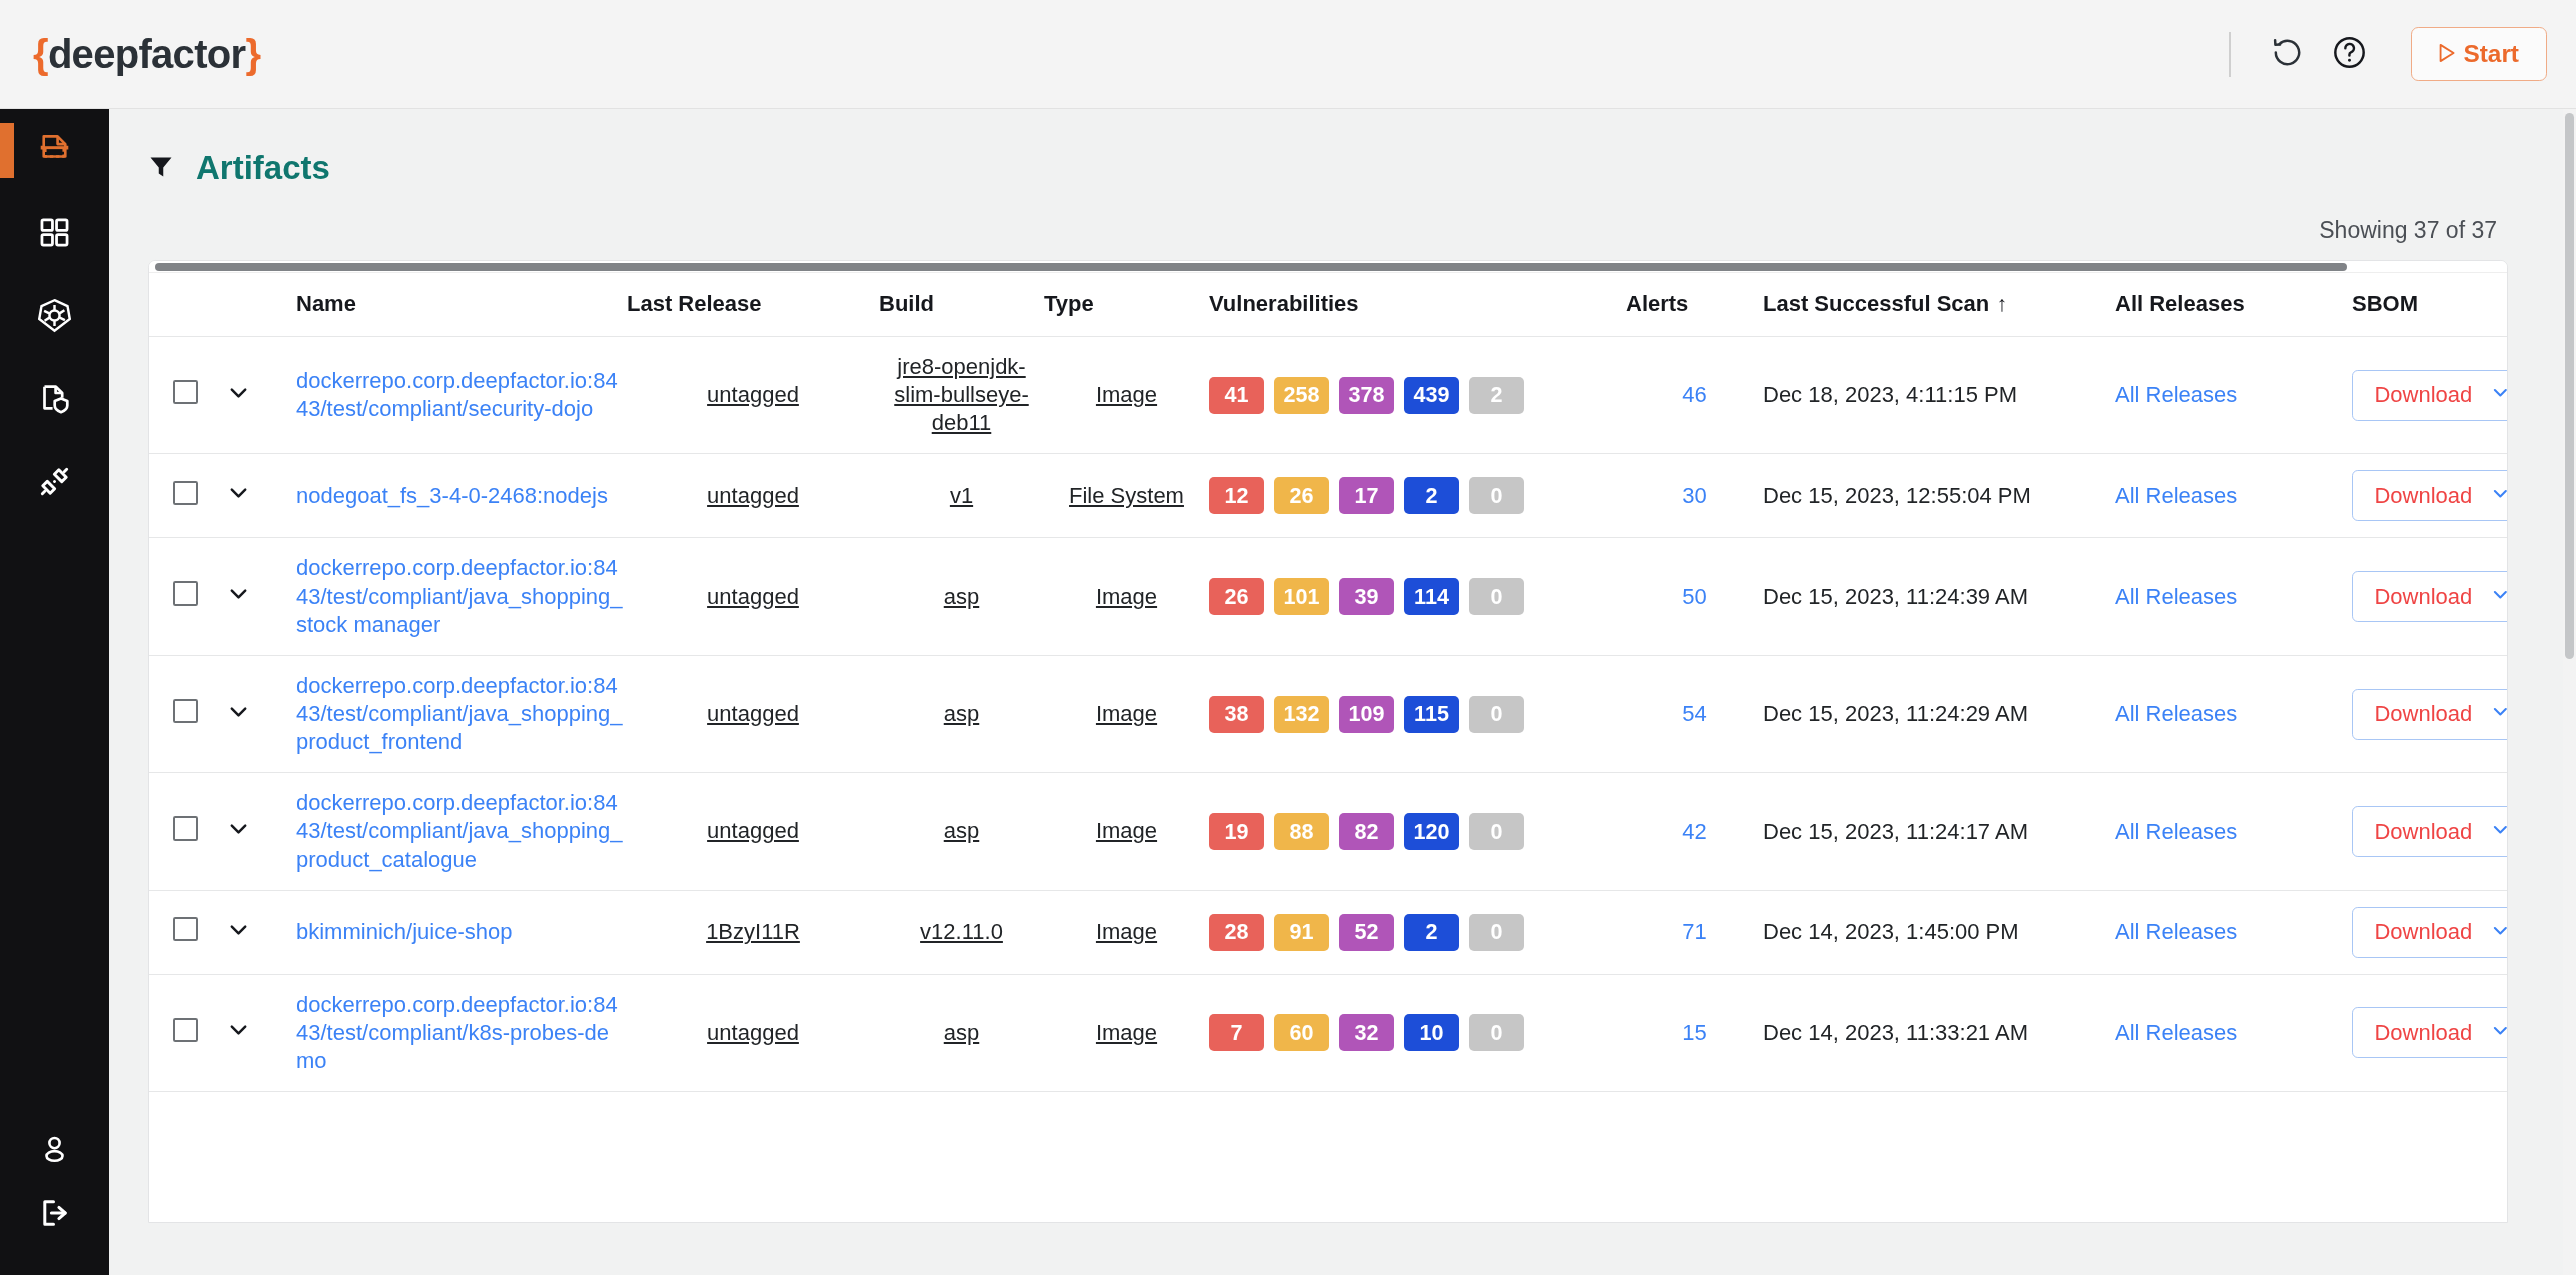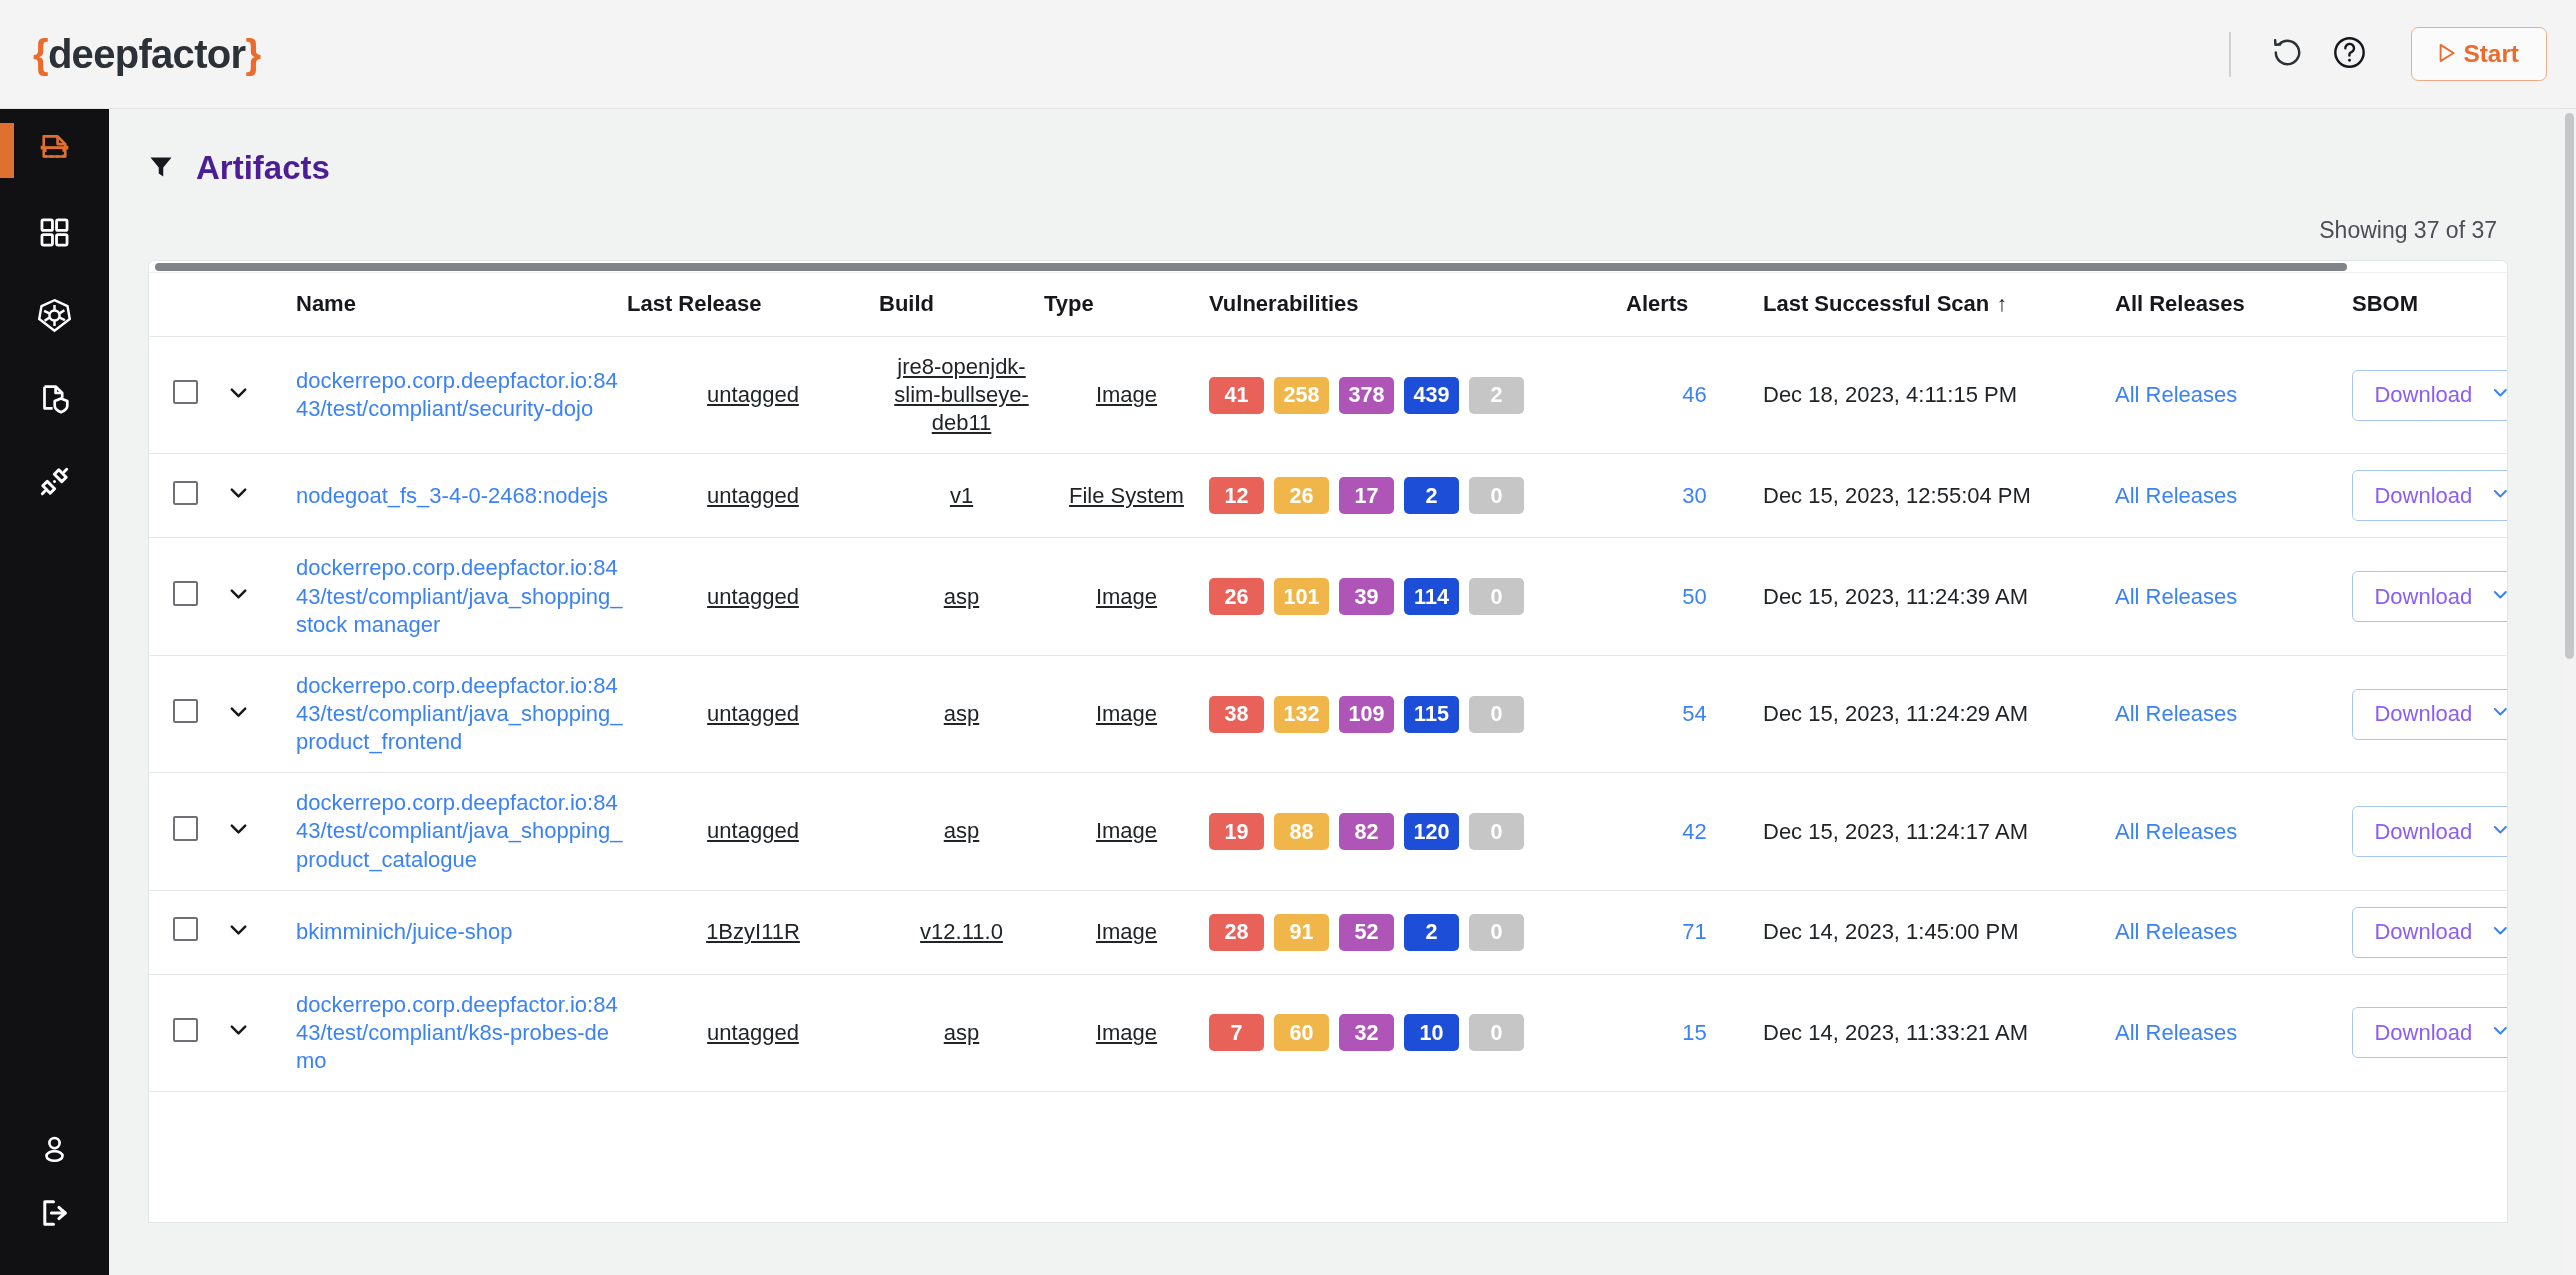--- a/index.html
+++ b/index.html
@@ -56,21 +56,21 @@
 
   
   .main {
     position: absolute; top: 109px; left: 109px; right: 0; bottom: 0;
     background: #f1f2f2; overflow: hidden;
   }
   .page-head {
     display: flex; align-items: center; gap: 20px;
     padding: 40px 0 0 37px;
   }
-  .page-title { font-size: 33px; font-weight: 700; color: #4c1d95; }
+  .page-title { font-size: 33px; font-weight: 700; color: #0f766e; }
 
   .showing {
     text-align: right; font-size: 23px; color: #4b4f55;
     padding: 30px 79px 0 0;
   }
 
   .panel {
     margin: 16px 68px 0 39px; background: #ffffff;
     border: 0.7px solid #e3e4e6; border-radius: 7.2px 7.2px 0 0;
     height: 963px; overflow: hidden; position: relative;
@@ -152,21 +152,21 @@
   }
   .b-crit { background: #e8625a; }
   .b-high { background: #f0b64a; }
   .b-med  { background: #b055b8; }
   .b-low  { background: #1d4ed8; }
   .b-none { background: #c6c6c6; }
 
   .dl-btn {
     display: flex; align-items: center; justify-content: center; gap: 18.7px;
     border: 1.4px solid #a8c6f5; border-radius: 5.8px; background: #fff;
-    color: #8b5cf6; font-size: 22px; padding: 11.5px 16px; cursor: pointer;
+    color: #ef4444; font-size: 22px; padding: 11.5px 16px; cursor: pointer;
     width: 180px; font-family: "Liberation Sans", sans-serif;
   }
   .sort-arrow { margin-left: 7.2px; font-size: 21.6px; }
 
   
   .vscroll {
     position: absolute; top: 109px; right: 0; bottom: 0; width: 13px;
     background: #f3f3f3; z-index: 40;
   }
   .vscroll-thumb {

